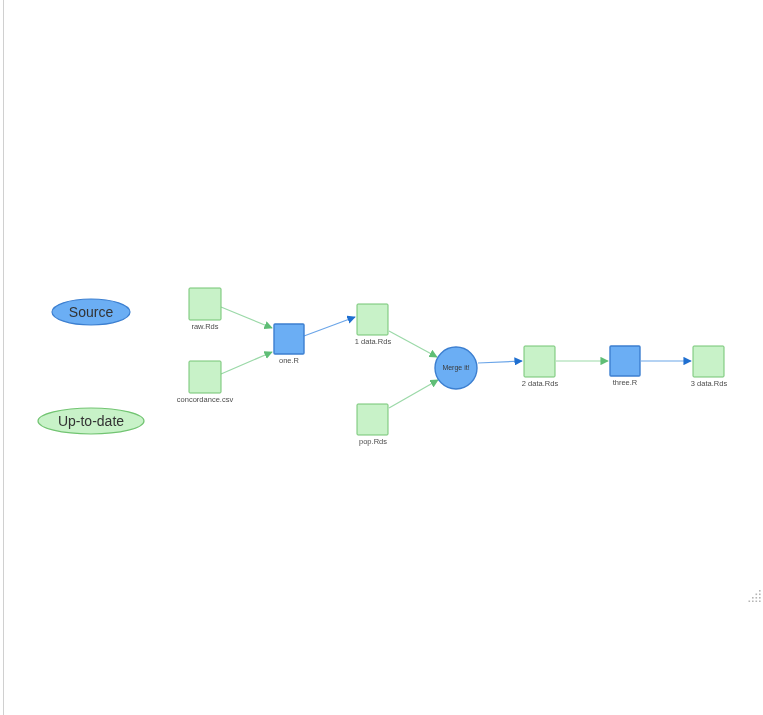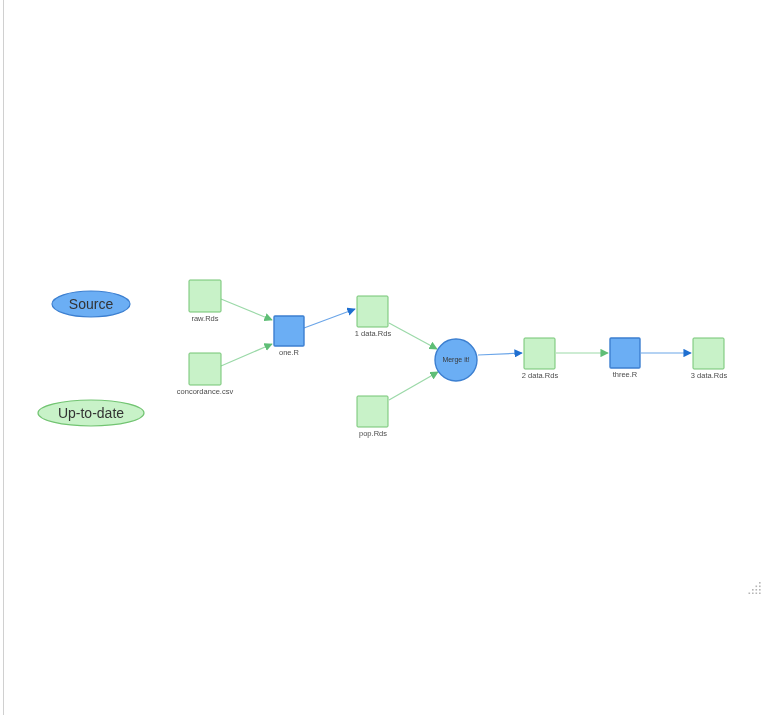--- a/index.html
+++ b/index.html
@@ -8,21 +8,21 @@
     background:#ffffff;
     font-family:"Liberation Sans", sans-serif;
     overflow:hidden;
     position:relative;
   }
   #canvas-border{
     position:absolute;left:3px;top:0;width:1px;height:715px;
     background:#d0d0d0;
   }
   #graph-canvas{
-    position:absolute;left:0;top:8px;width:763px;height:587px;
+    position:absolute;left:0;top:16px;width:763px;height:587px;
   }
   svg#graph{position:absolute;left:0;top:0;}
   #resize-grip{
     position:absolute;right:1px;bottom:1px;width:14px;height:14px;
     cursor:nwse-resize;
   }
 </style>
 </head>
 <body>
 

